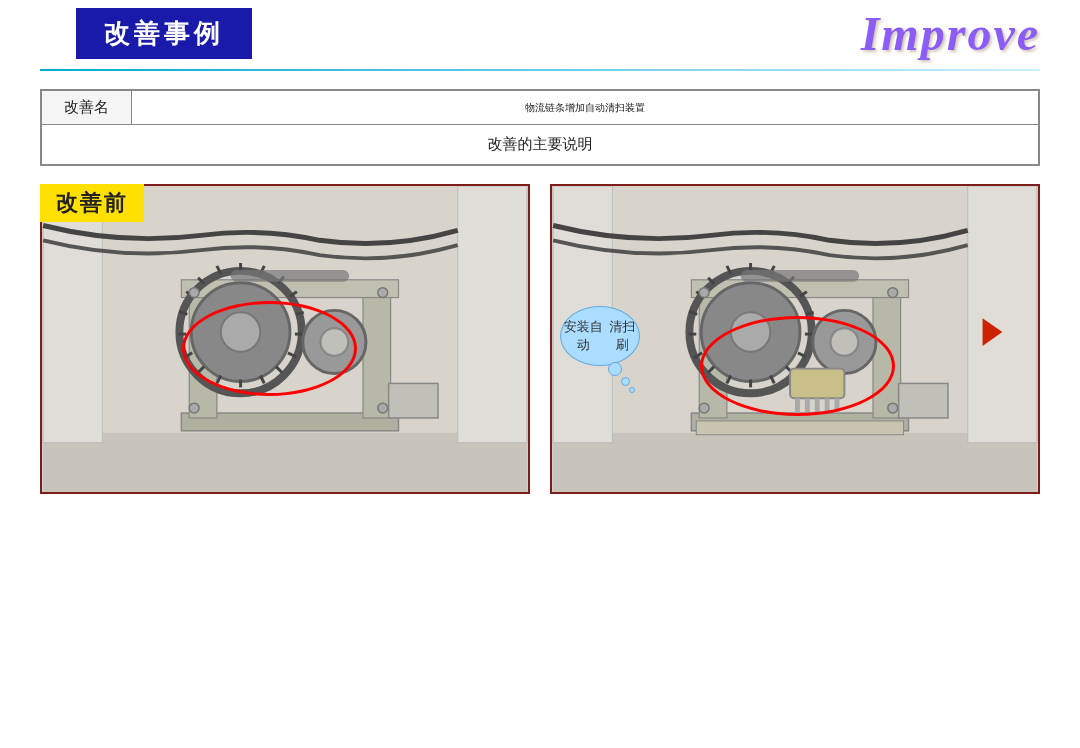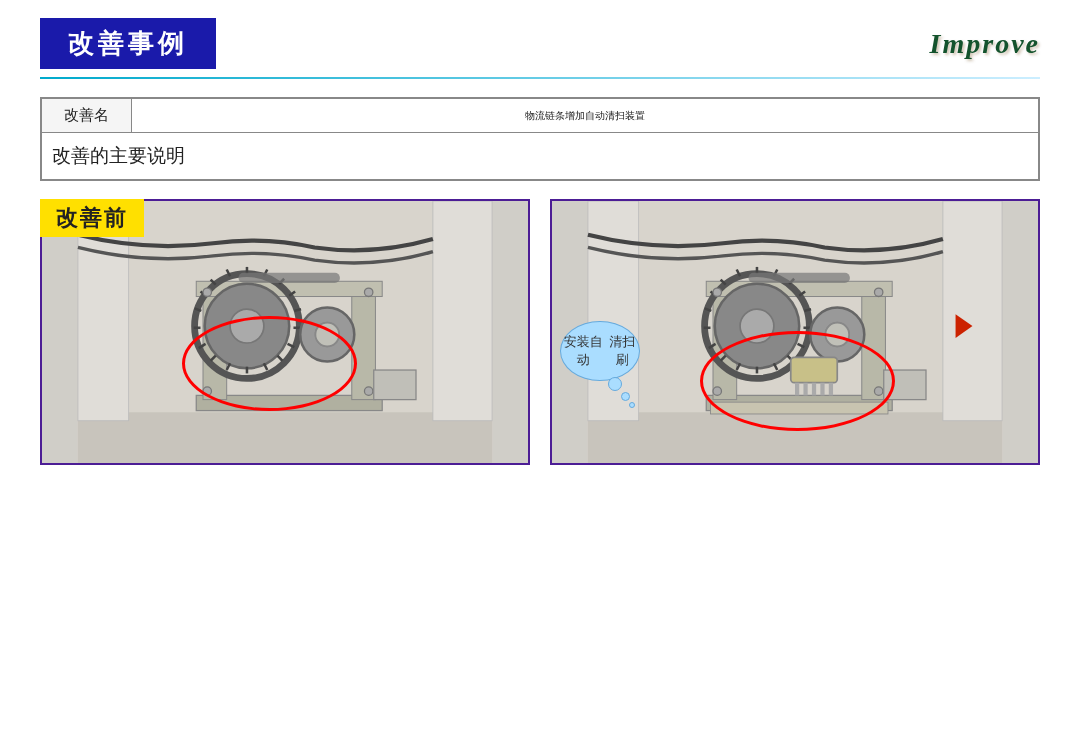--- a/index.html
+++ b/index.html
@@ -10,35 +10,36 @@
       font-family: 'SimSun', 'Microsoft YaHei', Arial, sans-serif;
       overflow: hidden;
       position: relative;
     }
 
     
     .header {
       display: flex;
       align-items: center;
       justify-content: space-between;
-      padding: 18px 40px 0 40px;
+      padding: 6px 40px 0 40px;
+      margin-left: 36px;
     }
     .title-box {
       background: #1a1aaa;
       color: #fff;
       font-size: 26px;
       font-weight: bold;
       padding: 8px 28px;
       letter-spacing: 4px;
     }
     .improve-logo {
-      font-size: 28px;
+      font-size: 48px;
       font-weight: bold;
       font-style: italic;
-      color: #14532d;
+      color: #8b5cf6;
       font-family: Georgia, serif;
       letter-spacing: 2px;
       text-shadow: 2px 2px 3px rgba(100,60,0,0.3);
     }
     .header-line {
       height: 2px;
       background: linear-gradient(to right, #00aacc, #cceeff);
       margin: 8px 40px 0 40px;
     }
 
@@ -62,23 +63,23 @@
     .info-table .label-cell {
       background: #f5f5f5;
       font-weight: normal;
       width: 90px;
     }
     .info-table .value-wide {
       text-align: center;
       font-size: 10px;
     }
     .info-table .main-desc {
-      text-align: left;
+      text-align: center;
       padding: 10px;
-      font-size: 19px;
+      font-size: 15px;
     }
 
     
     .ba-section {
       display: flex;
       gap: 20px;
       margin: 18px 40px 0 40px;
     }
     .ba-block {
       flex: 1;
@@ -93,22 +94,22 @@
       padding: 4px 16px;
       margin-bottom: 0;
       position: absolute;
       top: 0;
       left: 0;
       z-index: 10;
       letter-spacing: 2px;
     }
     .ba-image-box {
       width: 100%;
-      height: 266px;
-      border: 2px solid #4c1d95;
+      height: 310px;
+      border: 2px solid #7f1d1d;
       background: #d0cec8;
       position: relative;
       overflow: hidden;
     }
 
     
     .machine-svg {
       width: 100%;
       height: 100%;
     }

